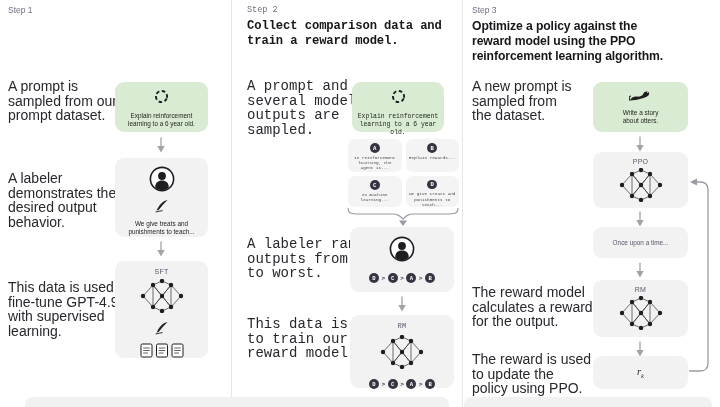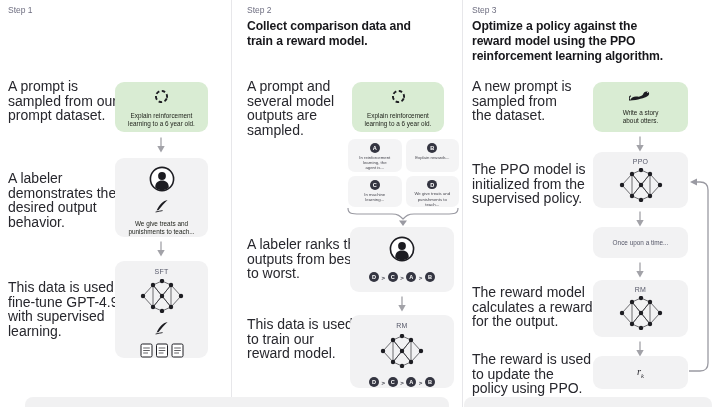--- a/index.html
+++ b/index.html
@@ -158,21 +158,21 @@
               <line x1="18.7" y1="10" x2="23.5" y2="10"></line>
       <line x1="34.2" y1="5" x2="40.8" y2="5"></line>
               <line x1="34.2" y1="7.5" x2="40.8" y2="7.5"></line>
               <line x1="34.2" y1="10" x2="39" y2="10"></line>
     </g>
   </svg>
 </span>
     </div>
   </div>
 
-  <div class="col" style="left:247px; width:216px;">
+  <div class="col" style="left:247px; width:216px;font-family:Liberation Mono, monospace;">
     <div class="step-label" style="top:5px;">Step 2</div>
     <div class="step-title" style="top:19px;">Collect comparison data and
 train a reward model.</div>
 
     <div class="caption" style="top:79px;">A prompt and
 several model
 outputs are
 sampled.</div>
     <div class="caption" style="top:237px;">A labeler ranks the
 outputs from best
@@ -295,23 +295,20 @@
 
   <div class="col" style="left:472px; width:240px;">
     <div class="step-label" style="top:5px;text-align:right;">Step 3</div>
     <div class="step-title" style="top:19px;">Optimize a policy against the
 reward model using the PPO
 reinforcement learning algorithm.</div>
 
     <div class="caption" style="top:79px;">A new prompt is
 sampled from
 the dataset.</div>
-    <div class="caption" style="top:162px;">The PPO model is
-initialized from the
-supervised policy.</div>
     <div class="caption" style="top:285px;">The reward model
 calculates a reward
 for the output.</div>
     <div class="caption" style="top:352px;">The reward is used
 to update the
 policy using PPO.</div>
 
     <div class="fbox green" style="left:121px; top:82px; width:95px; height:50px; padding-top:6px; gap:3px;">
       <span>
   <svg width="24" height="13" viewBox="0 0 24 13">

